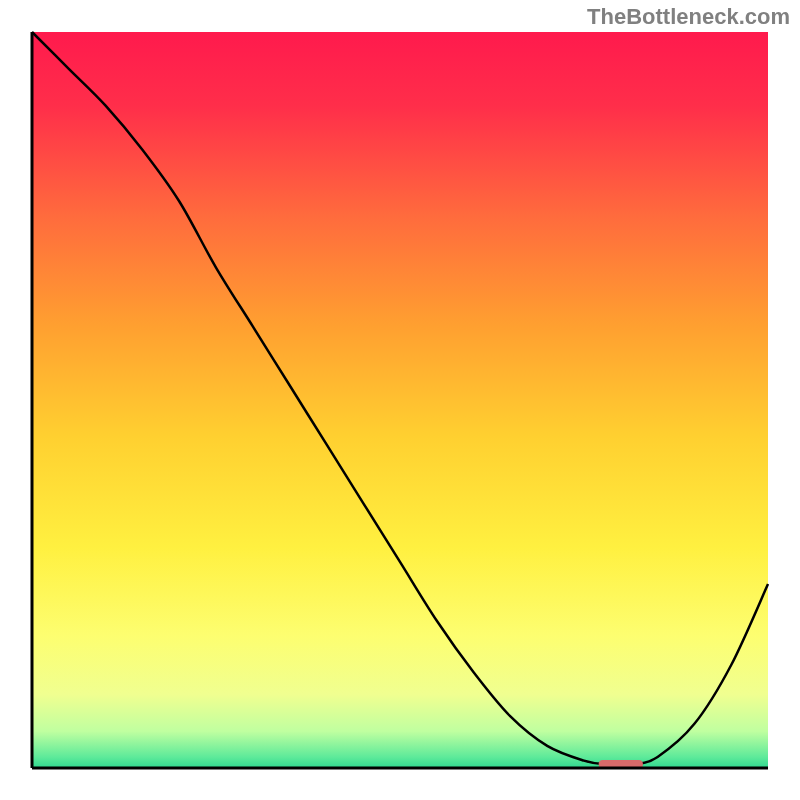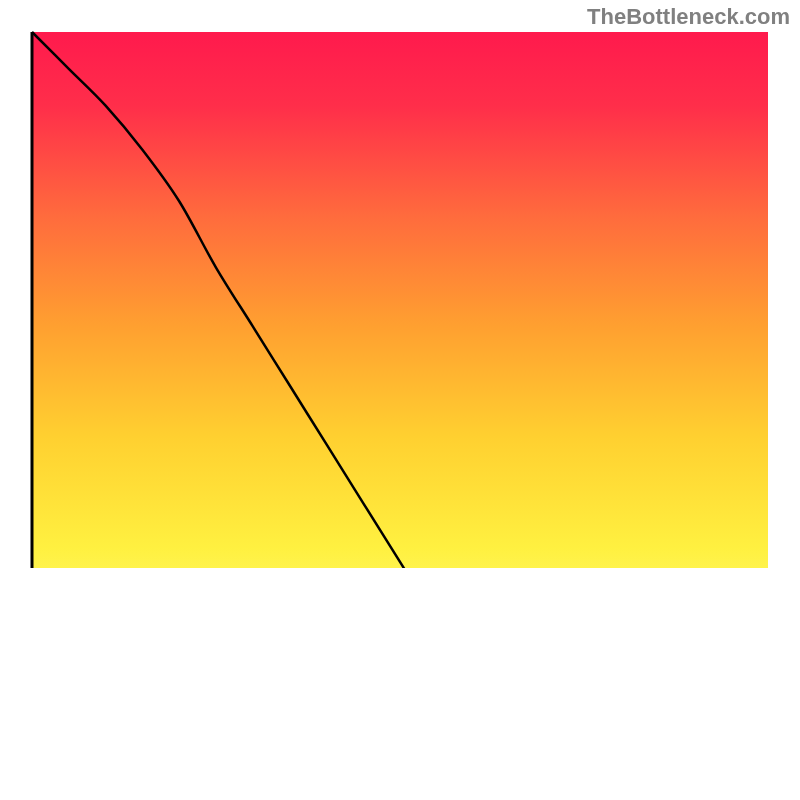--- a/index.html
+++ b/index.html
@@ -3,21 +3,21 @@
 <meta charset="utf-8">
 <style>
   body {
     margin: 0;
     padding: 0;
     background: #ffffff;
     font-family: Arial, sans-serif;
   }
   .container {
     width: 800px;
-    height: 568px;
+    height: 800px;
     position: relative;
   }
   .watermark {
     position: absolute;
     top: 4px;
     right: 10px;
     font-size: 22px;
     font-weight: bold;
     color: #808080;
     font-family: Arial, sans-serif;

